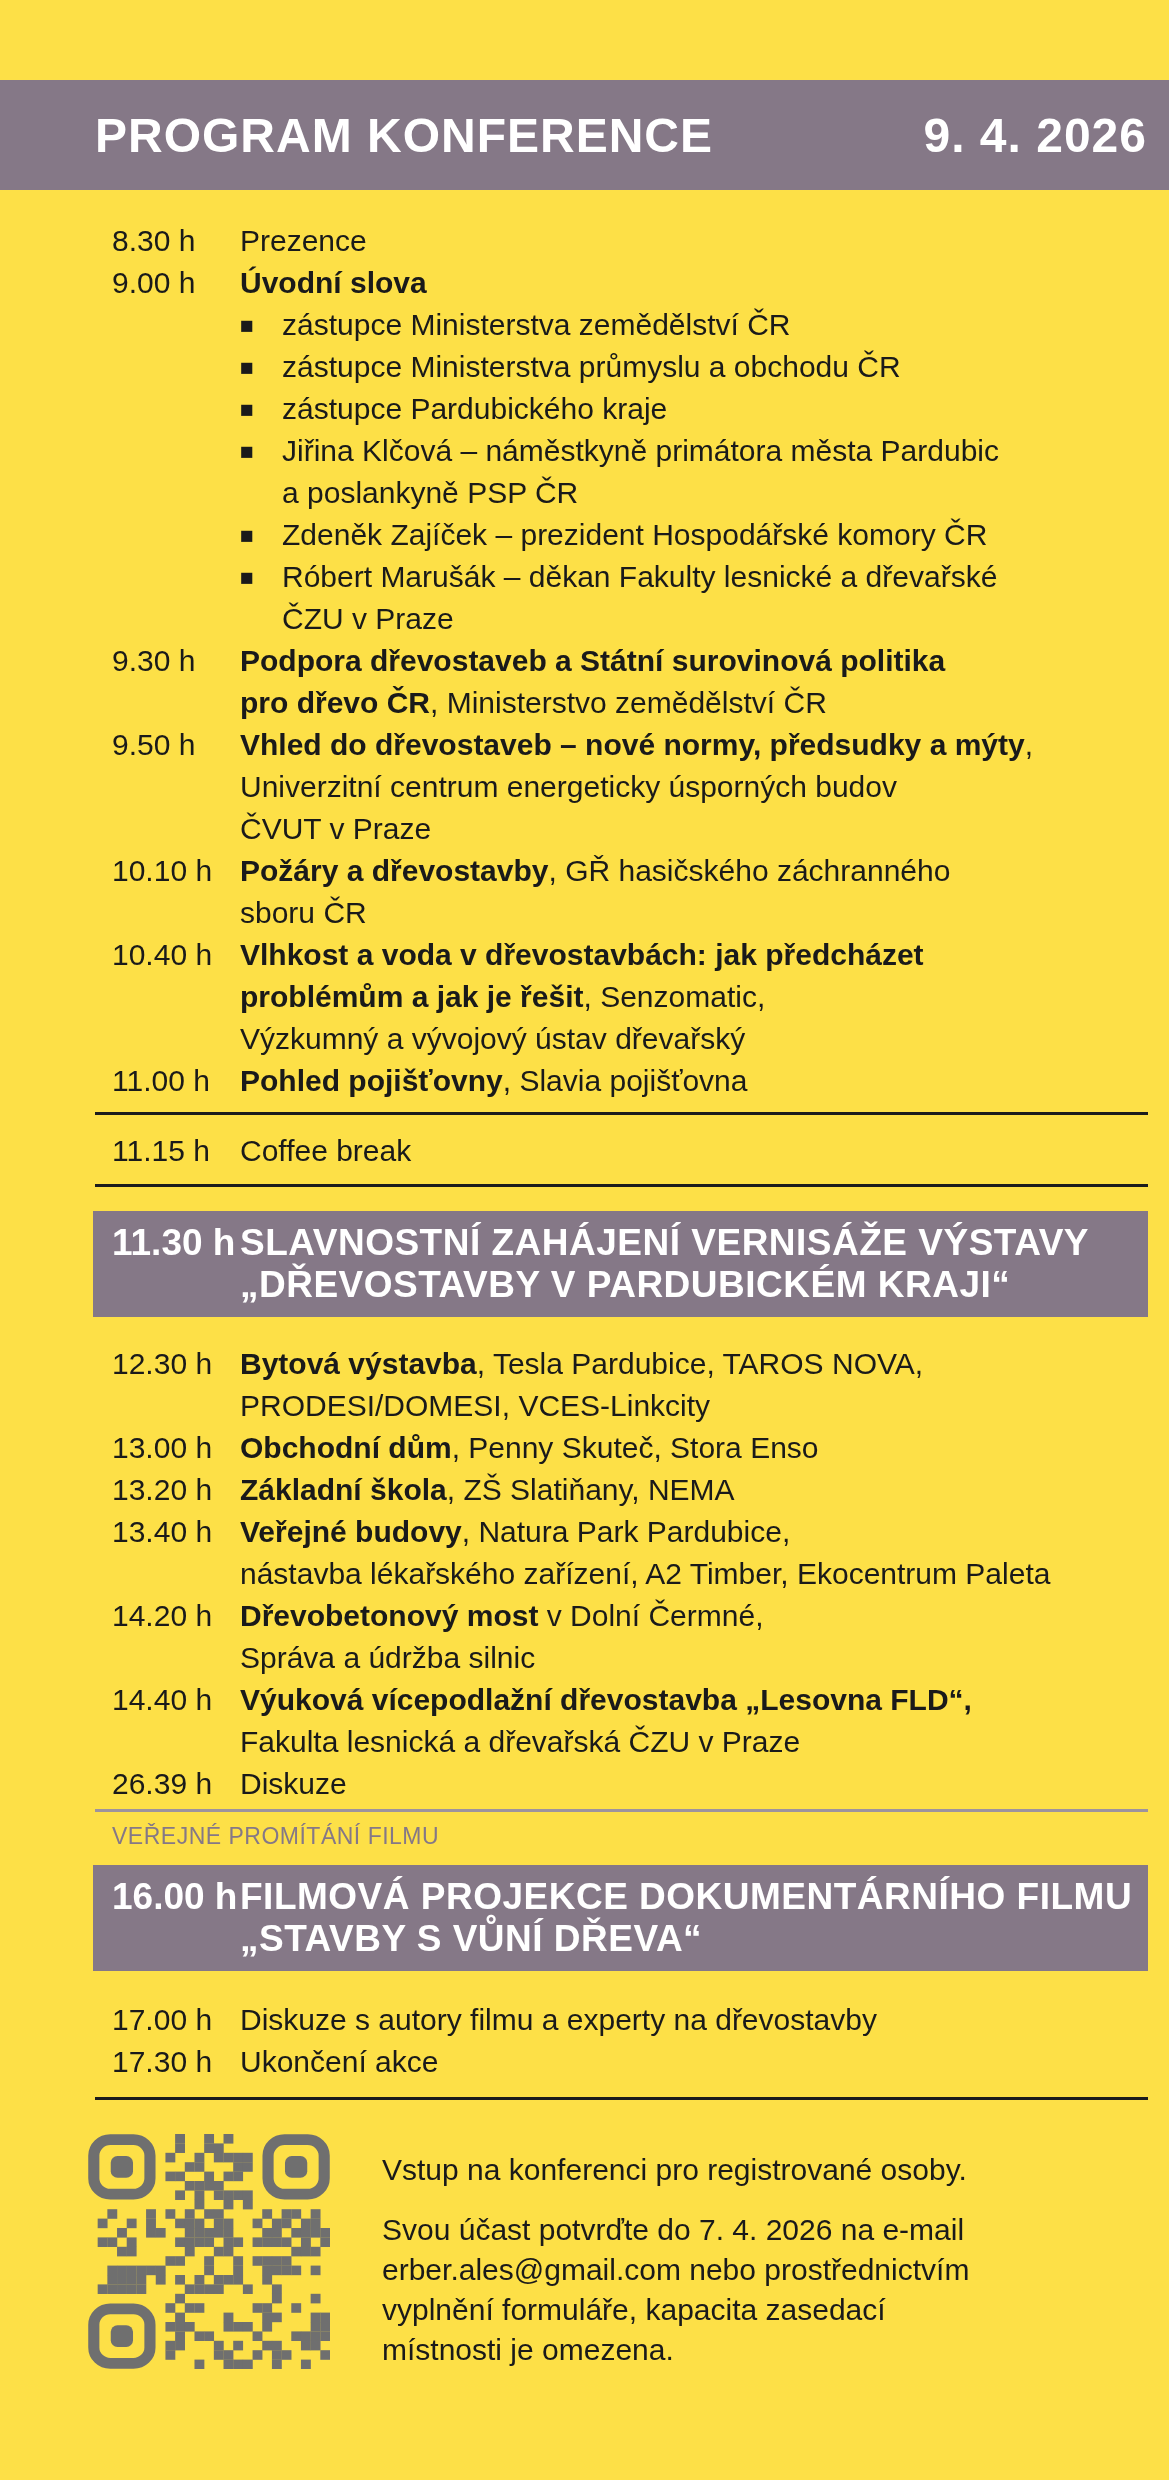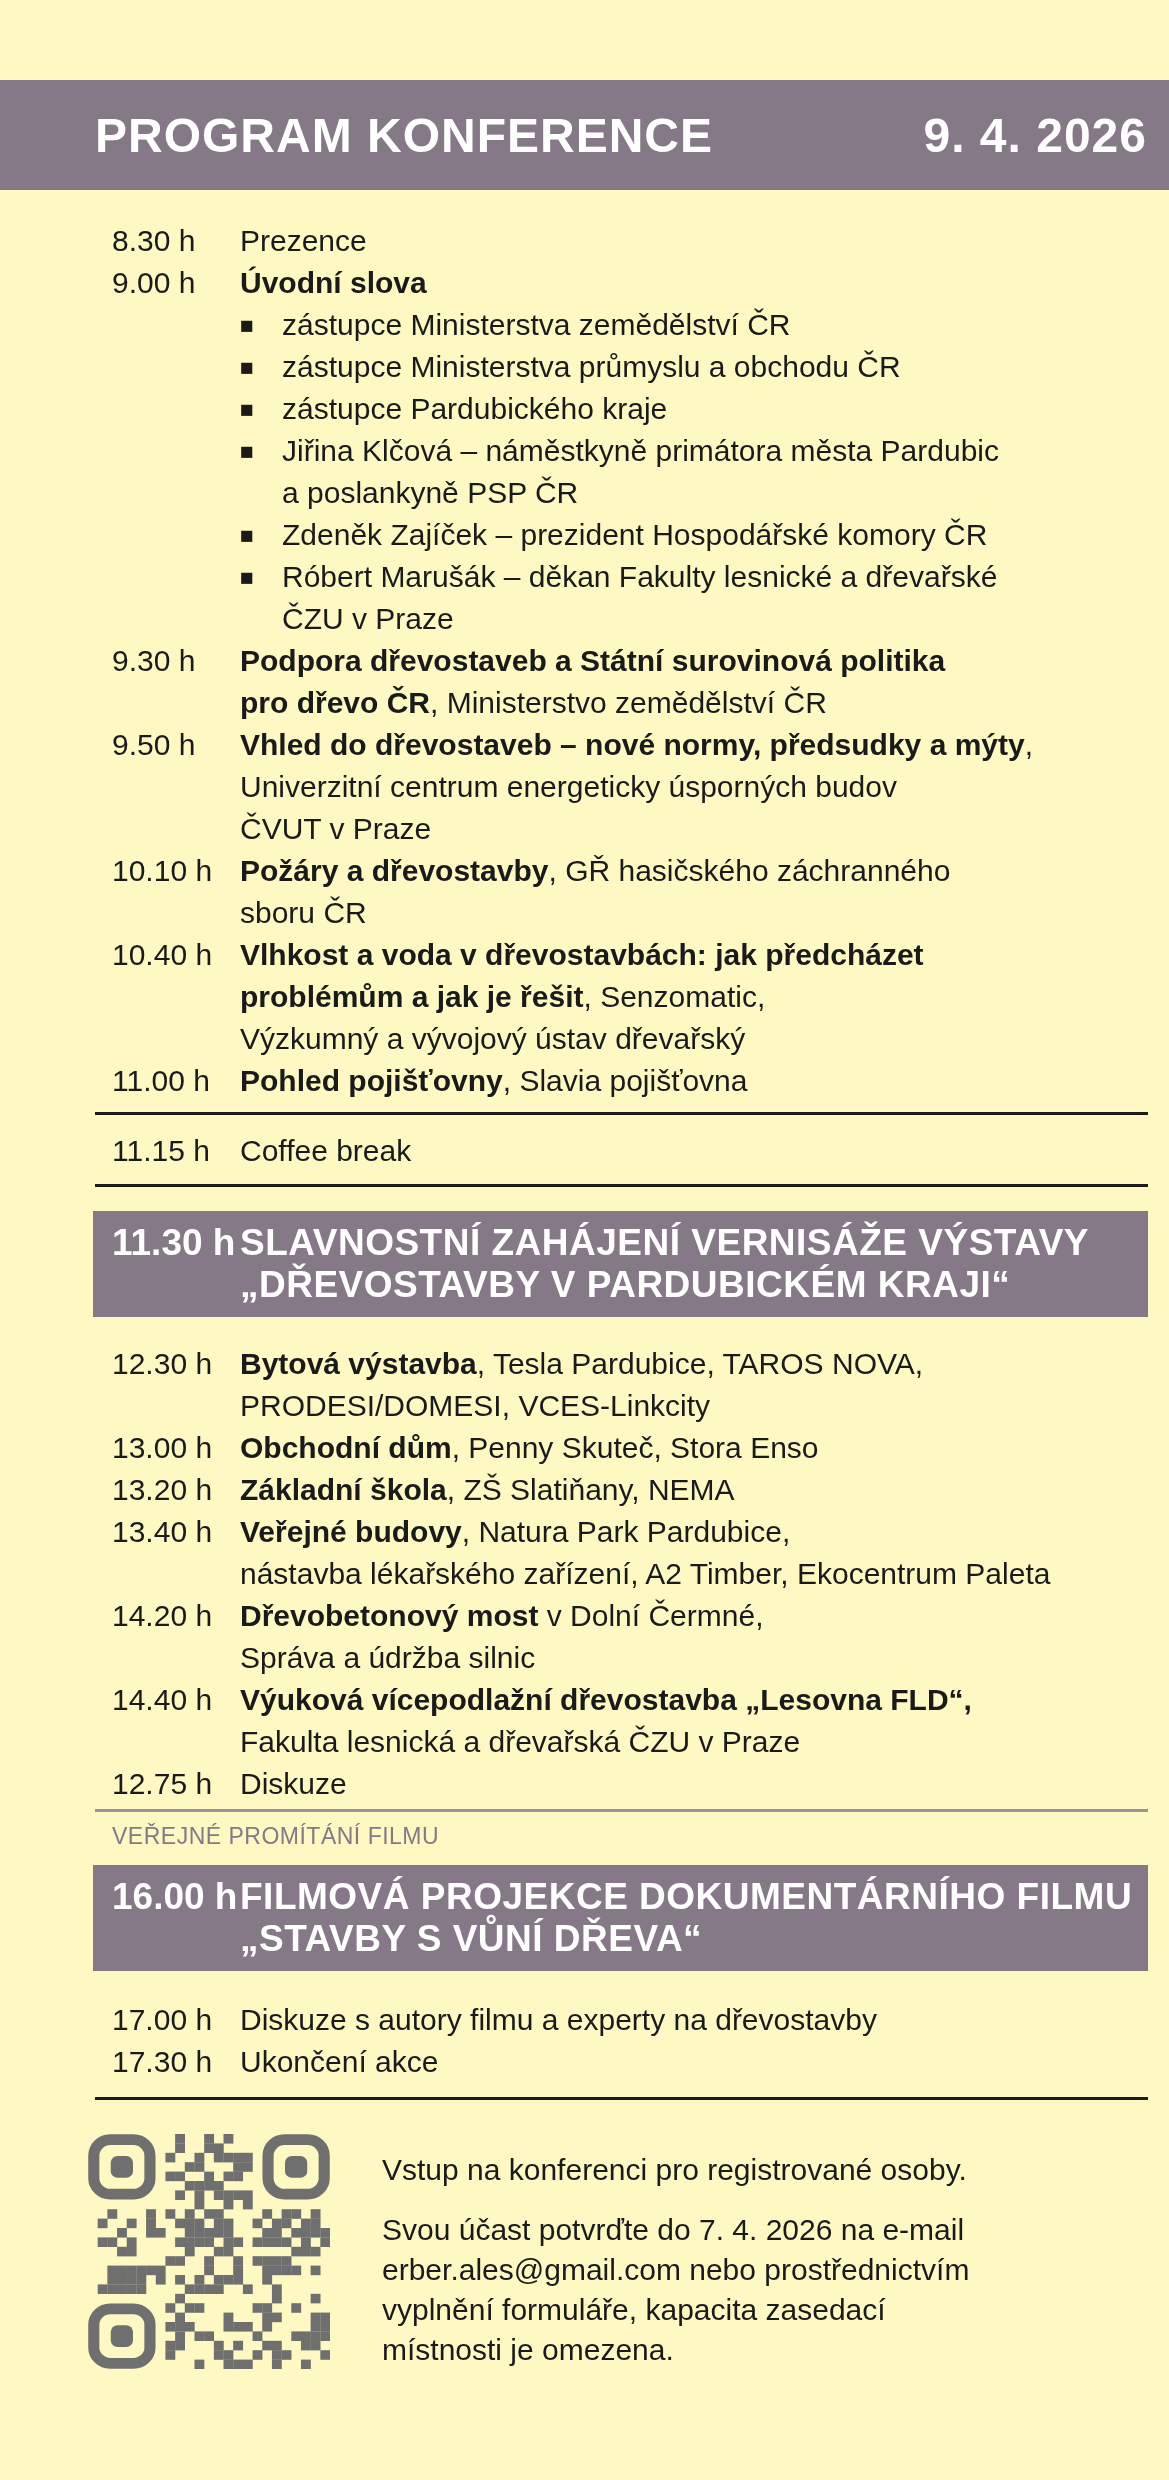--- a/index.html
+++ b/index.html
@@ -1,17 +1,17 @@
 <!DOCTYPE html>
 <html lang="cs"><head>
 <meta charset="utf-8">
 <style>
   html,body{margin:0;padding:0;background:#ffffff;}
   .page{
-    width:1169px;height:2480px;background:#fef9c3;position:relative;overflow:hidden;
+    width:1169px;height:2480px;background:#fde047;position:relative;overflow:hidden;
     font-family:"Liberation Sans",sans-serif;color:#1a1a1a;box-sizing:border-box;
   }
   
   .header-band{
     margin-top:80px;height:110px;background:#857887;
     display:flex;align-items:center;justify-content:space-between;
     padding:0 22px 0 95px;box-sizing:border-box;
   }
   .header-title,.header-date{
     font-weight:bold;font-size:48px;color:#ffffff;letter-spacing:1px;white-space:nowrap;
@@ -167,21 +167,21 @@
         <div class="time">14.20 h</div>
         <div class="cell"><span class="seg bold">Dřevobetonový most</span><span class="seg"> v Dolní Čermné,
 Správa a údržba silnic</span></div>
       </div>
       <div class="row">
         <div class="time">14.40 h</div>
         <div class="cell"><span class="seg bold">Výuková vícepodlažní dřevostavba „Lesovna FLD“,</span><span class="seg">
 Fakulta lesnická a dřevařská ČZU v Praze</span></div>
       </div>
       <div class="row">
-        <div class="time">12.75 h</div>
+        <div class="time">26.39 h</div>
         <div class="cell"><span class="seg">Diskuze</span></div>
       </div>
     </div>
 
   <div class="rule light"></div>
 
   <div class="film-heading">VEŘEJNÉ PROMÍTÁNÍ FILMU</div>
 
   <div class="band film">
     <div class="row">

